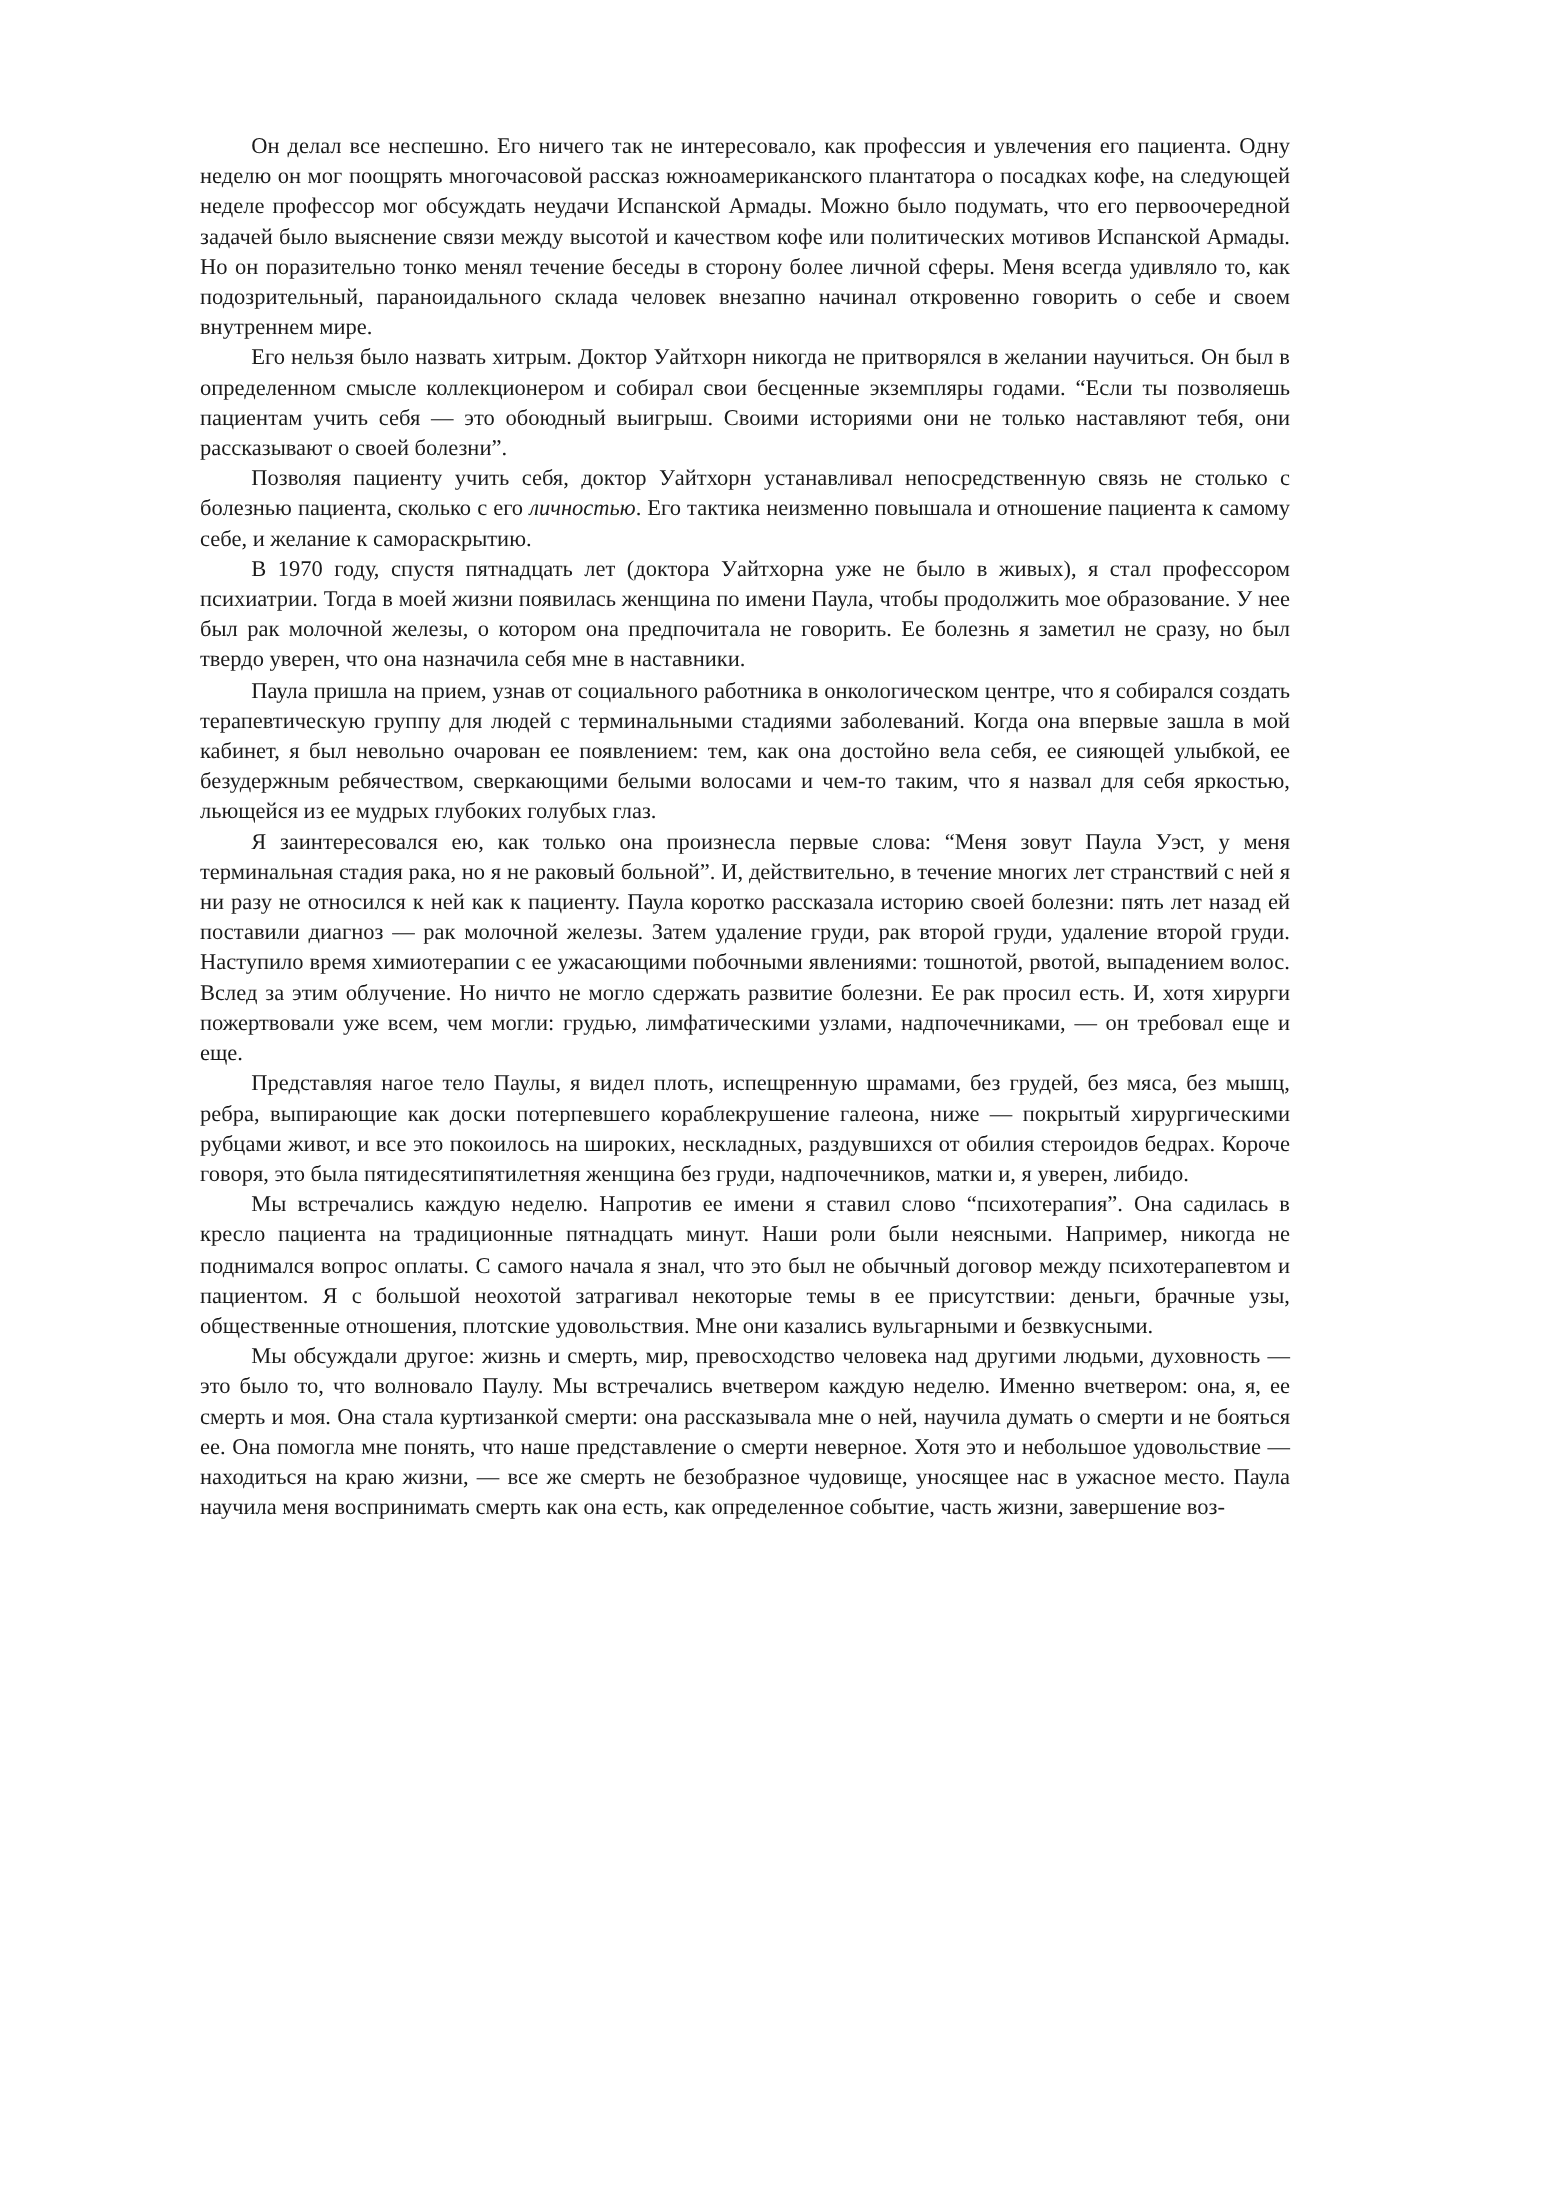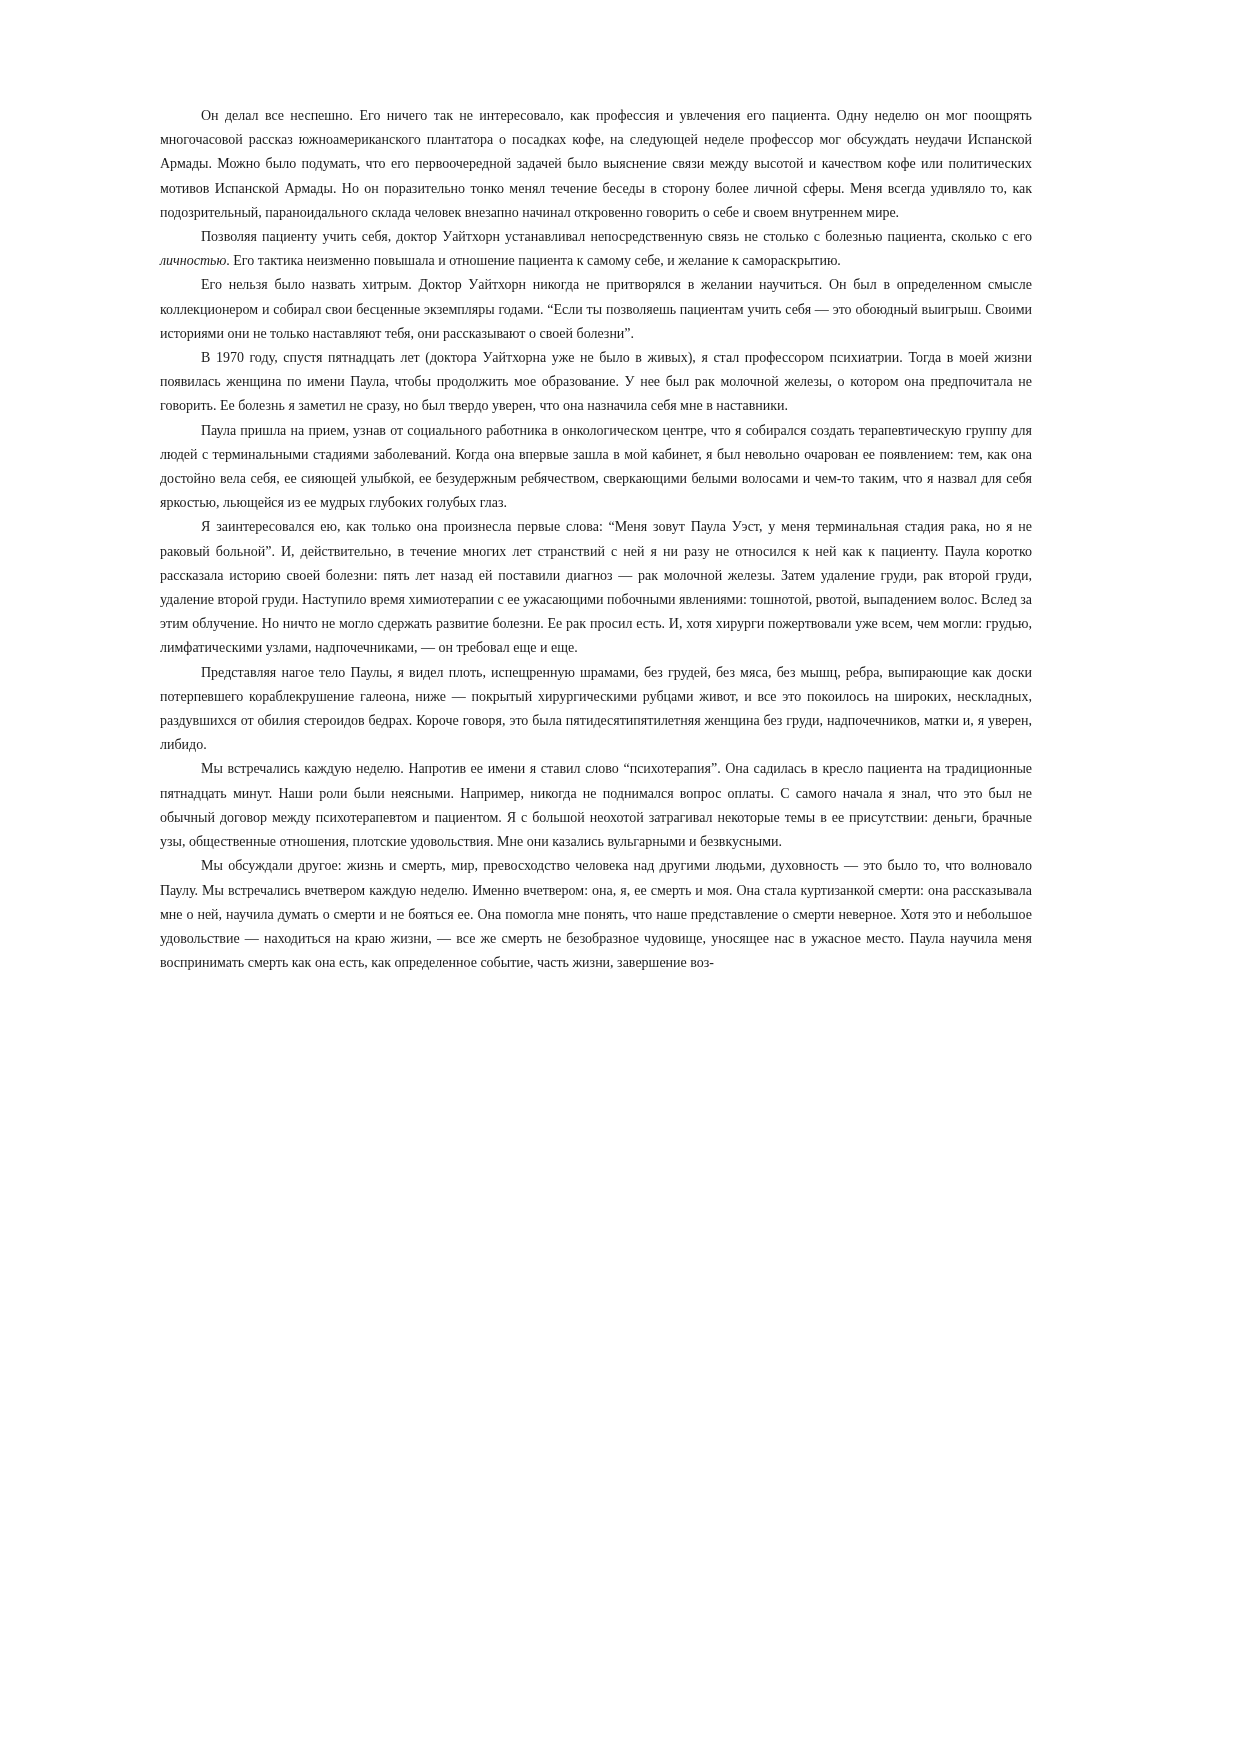--- a/index.html
+++ b/index.html
@@ -12,40 +12,40 @@
       height: 1754px;
       position: relative;
       overflow: hidden;
     }
     .page {
       position: absolute;
       left: 160px;
       top: 104px;
       width: 872px;
       font-family: "Liberation Serif", "DejaVu Serif", serif;
-      font-size: 14px;
+      font-size: 18px;
       line-height: 24.2px;
       color: #1a1a1a;
     }
     .para {
       margin: 0;
       text-align: justify;
       text-indent: 41px;
       hyphens: manual;
     }
     .para em {
       font-style: italic;
     }
   </style>
 </head>
 <body>
 
 <div class="page">
   <p class="para">Он делал все неспешно. Его ничего так не интересовало, как профессия и увлечения его пациента. Одну неделю он мог поощрять многочасовой рассказ южноамериканского плантатора о посадках кофе, на следующей неделе профессор мог обсуждать неудачи Испанской Армады. Можно было подумать, что его первоочередной задачей было выяснение связи между высотой и качеством кофе или политических мотивов Испанской Армады. Но он поразительно тонко менял течение беседы в сторону более личной сферы. Меня всегда удивляло то, как подозрительный, параноидального склада человек внезапно начинал откровенно говорить о себе и своем внутреннем мире.</p>
+  <p class="para">Его нельзя было назвать хитрым. Доктор Уайтхорн никогда не притворялся в желании научиться. Он был в определенном смысле коллекционером и собирал свои бесценные экземпляры годами. “Если ты позволяешь пациентам учить себя — это обоюдный выигрыш. Свои­ми историями они не только наставляют тебя, они рассказывают о своей болезни”.</p>
   <p class="para"><span>Позволяя пациенту учить себя, доктор Уайтхорн устанавливал непосредственную связь не столько с болезнью пациента, сколько с его </span><em>личностью</em><span>. Его тактика неизменно повышала и отношение пациента к самому себе, и желание к самораскрытию.</span></p>
-  <p class="para">Его нельзя было назвать хитрым. Доктор Уайтхорн никогда не притворялся в желании научиться. Он был в определенном смысле коллекционером и собирал свои бесценные экземпляры годами. “Если ты позволяешь пациентам учить себя — это обоюдный выигрыш. Свои­ми историями они не только наставляют тебя, они рассказывают о своей болезни”.</p>
   <p class="para">В 1970 году, спустя пятнадцать лет (доктора Уайтхорна уже не было в живых), я стал профессором психиатрии. Тогда в моей жизни появилась женщина по имени Паула, чтобы продолжить мое образование. У нее был рак молочной железы, о котором она предпочитала не говорить. Ее болезнь я заметил не сразу, но был твердо уверен, что она назначила себя мне в наставники.</p>
   <p class="para">Паула пришла на прием, узнав от социального работника в онкологическом центре, что я собирался создать терапевтическую группу для людей с терминальными стадиями заболеваний. Когда она впервые зашла в мой кабинет, я был невольно очарован ее появлением: тем, как она достойно вела себя, ее сияющей улыбкой, ее безудержным ребячеством, сверкающими белыми волосами и чем-то таким, что я назвал для себя яркостью, льющейся из ее мудрых глубоких голубых глаз.</p>
   <p class="para">Я заинтересовался ею, как только она произнесла первые слова: “Меня зовут Паула Уэст, у меня терминальная стадия рака, но я не раковый больной”. И, действительно, в течение многих лет странствий с ней я ни разу не относился к ней как к пациенту. Паула коротко рассказала историю своей болезни: пять лет назад ей поставили диагноз — рак молочной железы. Затем удаление груди, рак второй груди, удаление второй груди. Наступило время химиотерапии с ее ужасающими побочными явлениями: тошнотой, рвотой, выпадением волос. Вслед за этим облучение. Но ничто не могло сдержать развитие болезни. Ее рак просил есть. И, хотя хирурги пожертвовали уже всем, чем могли: грудью, лимфатическими узлами, надпочечниками, — он требовал еще и еще.</p>
   <p class="para">Представляя нагое тело Паулы, я видел плоть, испещренную шрамами, без грудей, без мяса, без мышц, ребра, выпирающие как доски потерпевшего кораблекрушение галеона, ниже — покрытый хирургическими рубцами живот, и все это покоилось на широких, нескладных, раздувшихся от обилия стероидов бедрах. Короче говоря, это была пятидесятипятилетняя женщина без груди, надпочечников, матки и, я уверен, либидо.</p>
   <p class="para">Мы встречались каждую неделю. Напротив ее имени я ставил слово “психотерапия”. Она садилась в кресло пациента на традиционные пятнадцать минут. Наши роли были неясными. Например, никогда не поднимался вопрос оплаты. С самого начала я знал, что это был не обычный договор между психотерапевтом и пациентом. Я с большой неохотой затрагивал некоторые темы в ее присутствии: деньги, брачные узы, общественные отношения, плотские удовольствия. Мне они казались вульгарными и безвкусными.</p>
   <p class="para">Мы обсуждали другое: жизнь и смерть, мир, превосходство человека над другими людьми, духовность — это было то, что волновало Паулу. Мы встречались вчетвером каждую неделю. Именно вчетвером: она, я, ее смерть и моя. Она стала куртизанкой смерти: она рассказывала мне о ней, научила думать о смерти и не бояться ее. Она помогла мне понять, что наше представление о смерти неверное. Хотя это и небольшое удовольствие — находиться на краю жизни, — все же смерть не безобразное чудовище, уносящее нас в ужасное место. Паула научила меня воспринимать смерть как она есть, как определенное событие, часть жизни, завершение воз-</p>
 </div>
 
 </body></html>

